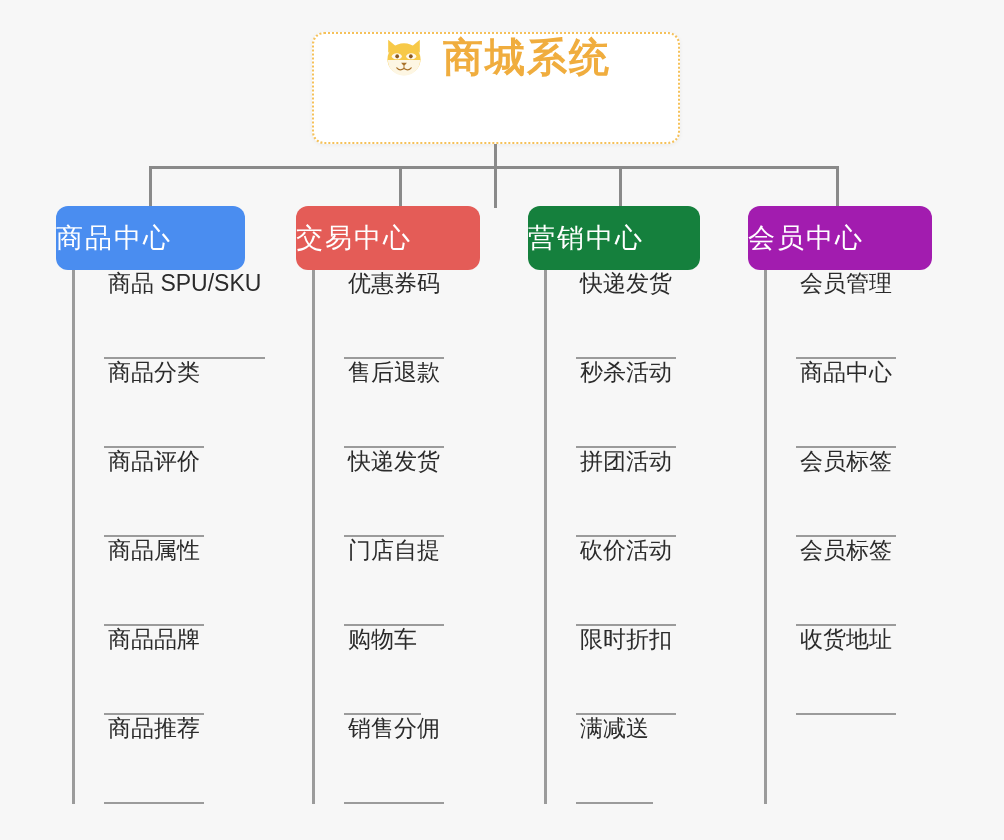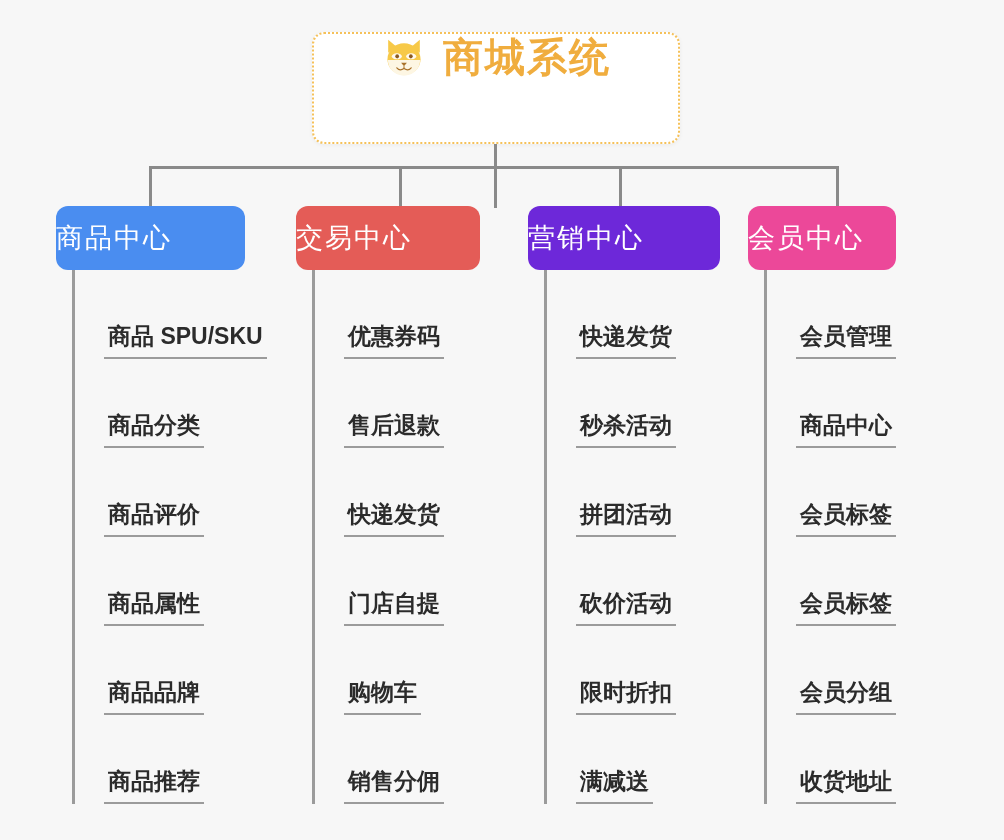--- a/index.html
+++ b/index.html
@@ -92,22 +92,20 @@
     left: 16px;
     top: 0;
     width: 3px;
     background: #9b9b9b;
   }
   .leaf-item {
     position: relative;
     height: 89px;
     box-sizing: border-box;
     display: flex;
-    align-items: flex-end;
-    font-weight: bold;
   }
   .leaf-label {
     display: inline-block;
     margin-left: 48px;
     padding: 0 4px 6px 4px;
     font-size: 23px;
     color: #2b2b2b;
     white-space: nowrap;
     border-bottom: 2px solid #9b9b9b;
     line-height: 1.2;
@@ -195,21 +193,21 @@
       <div class="leaf-item">
         <span class="leaf-label">购物车</span>
       </div>
       <div class="leaf-item">
         <span class="leaf-label">销售分佣</span>
       </div>
     </div>
   </div>
 
   <div class="column" style="left:528px; width:184px;">
-    <div class="cat-header" style="width: 192px; background: #6d28d9;">
+    <div class="cat-header" style="width: 172px; background: #15803d;">
       <span>营销中心</span>
     </div>
     <div class="leaf-list">
       <div class="spine" style="height:534px;"></div>
       <div class="leaf-item">
         <span class="leaf-label">快递发货</span>
       </div>
       <div class="leaf-item">
         <span class="leaf-label">秒杀活动</span>
       </div>
@@ -222,39 +220,36 @@
       <div class="leaf-item">
         <span class="leaf-label">限时折扣</span>
       </div>
       <div class="leaf-item">
         <span class="leaf-label">满减送</span>
       </div>
     </div>
   </div>
 
   <div class="column" style="left:748px; width:184px;">
-    <div class="cat-header" style="width: 148px; background: #ec4899;">
+    <div class="cat-header" style="width: 184px; background: #a21caf;">
       <span>会员中心</span>
     </div>
     <div class="leaf-list">
       <div class="spine" style="height:534px;"></div>
       <div class="leaf-item">
         <span class="leaf-label">会员管理</span>
       </div>
       <div class="leaf-item">
         <span class="leaf-label">商品中心</span>
       </div>
       <div class="leaf-item">
         <span class="leaf-label">会员标签</span>
       </div>
       <div class="leaf-item">
         <span class="leaf-label">会员标签</span>
       </div>
       <div class="leaf-item">
-        <span class="leaf-label">会员分组</span>
-      </div>
-      <div class="leaf-item">
         <span class="leaf-label">收货地址</span>
       </div>
     </div>
   </div>
 
 </div>
 
 </body></html>

